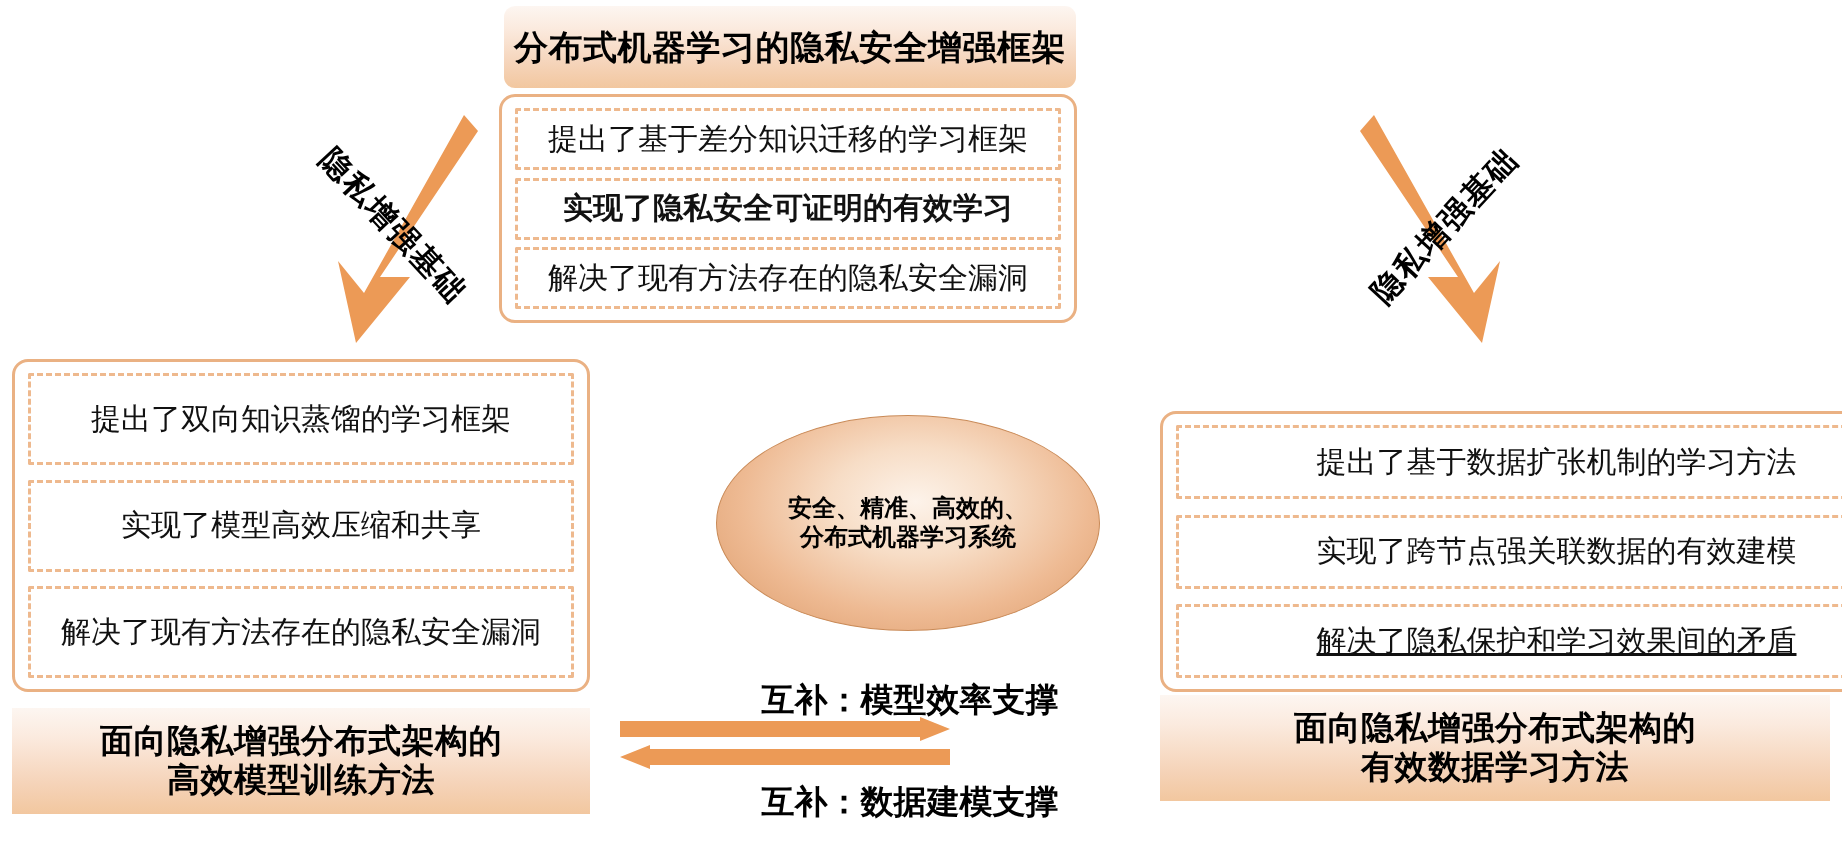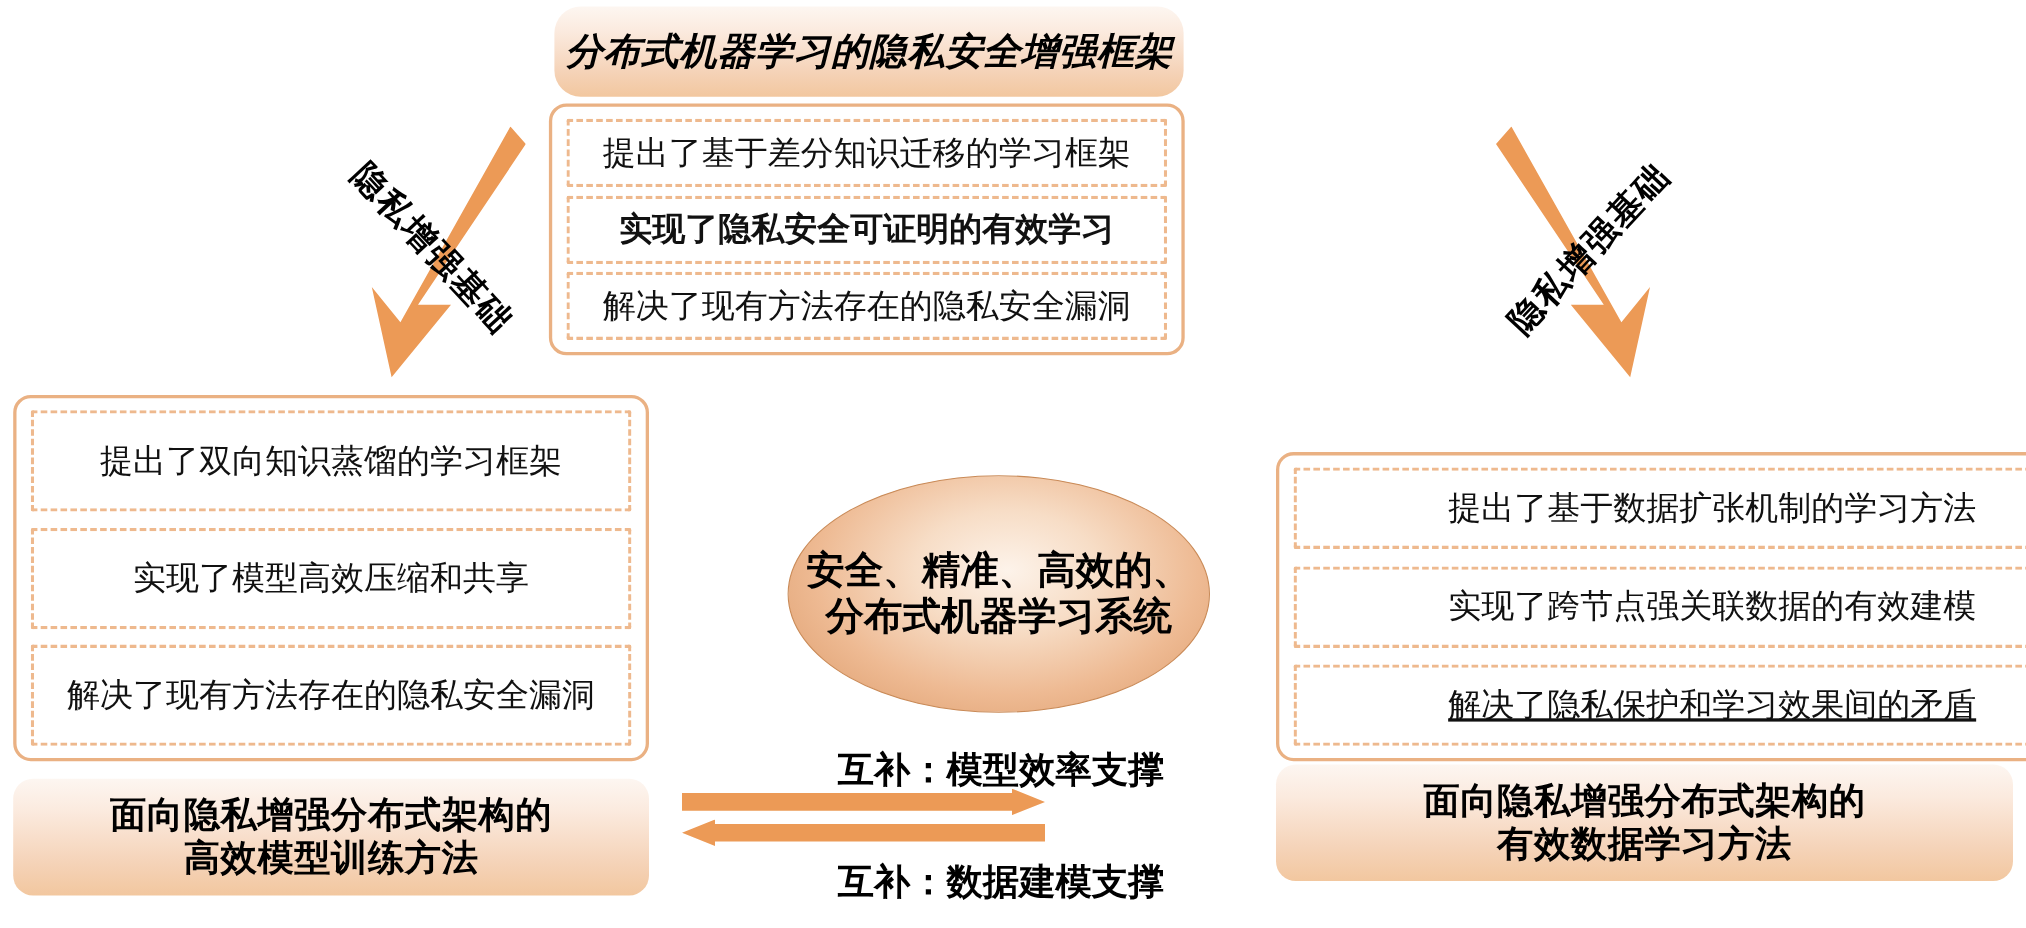--- a/index.html
+++ b/index.html
@@ -30,25 +30,23 @@
   }
 
   
   .header-bar {
     position: absolute;
     background: linear-gradient(to bottom, #fdf6f1 0%, #fbeade 28%, #f5d3b8 72%, #f2c79f 100%);
     color: #000000;
     font-weight: bold;
     line-height: 1.18;
     letter-spacing: 0.5px;
-    border-radius: 18px;
   }
   .title-bar {
-    border-radius: 24px;
-    font-style: italic;
+    border-radius: 11px;
   }
 
   
   .panel {
     position: absolute;
     border: 3px solid #eab183;
     border-radius: 16px;
     background: #ffffff;
     box-sizing: border-box;
     display: flex;
@@ -169,21 +167,21 @@
       <span>解决了隐私保护和学习效果间的矛盾</span>
     </div>
   </div>
 
   <div class="header-bar" style="left:1160px; top:695px; width:670px; height:106px; font-size:33px;
               display:flex; flex-direction:column; align-items:center; justify-content:center;">
     <div>面向隐私增强分布式架构的</div>
     <div>有效数据学习方法</div>
   </div>
 
-  <div class="ellipse" style="left:716px; top:432px; width:382px; height:214px; font-size:35px;">
+  <div class="ellipse" style="left:716px; top:415px; width:382px; height:214px; font-size:24px;">
     <div>
       <div>安全、精准、高效的、</div>
       <div>分布式机器学习系统</div>
     </div>
   </div>
 
   <div class="h-arrow-label" style="left:700px; top:678px; width:420px; font-size:33px;">互补：模型效率支撑</div>
 
   <div class="h-arrow" style="left:620px; top:717px; width:330px; height:24px;">
     <svg width="330" height="24" viewBox="0 0 330 24">

